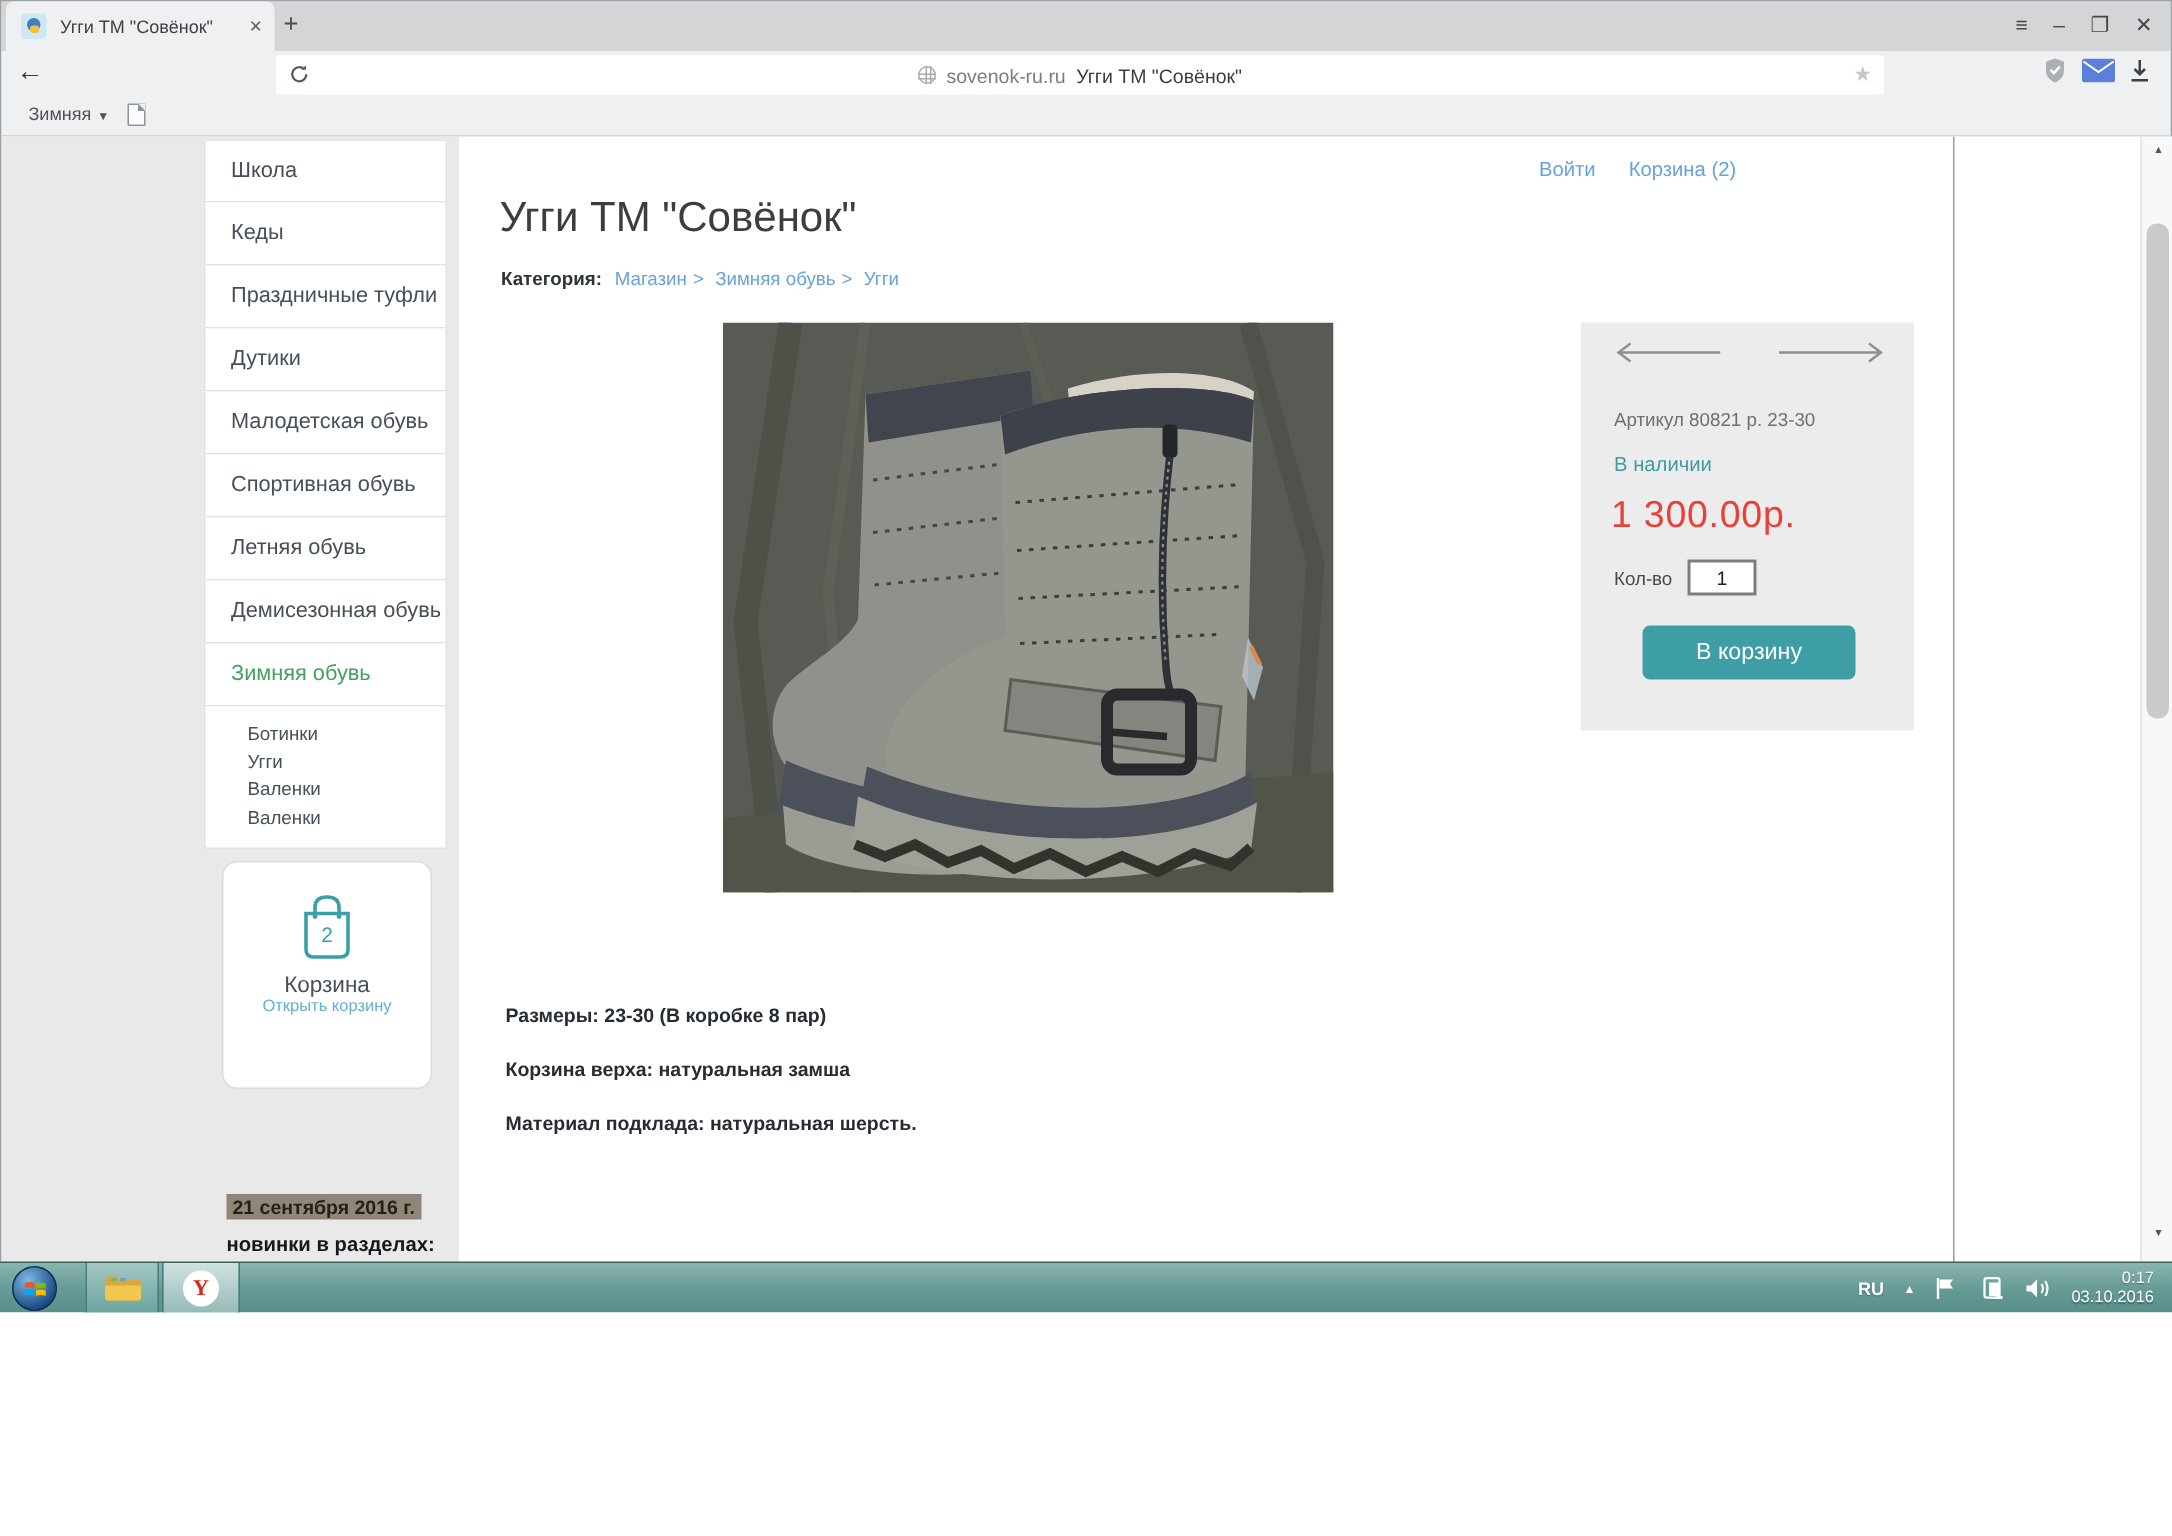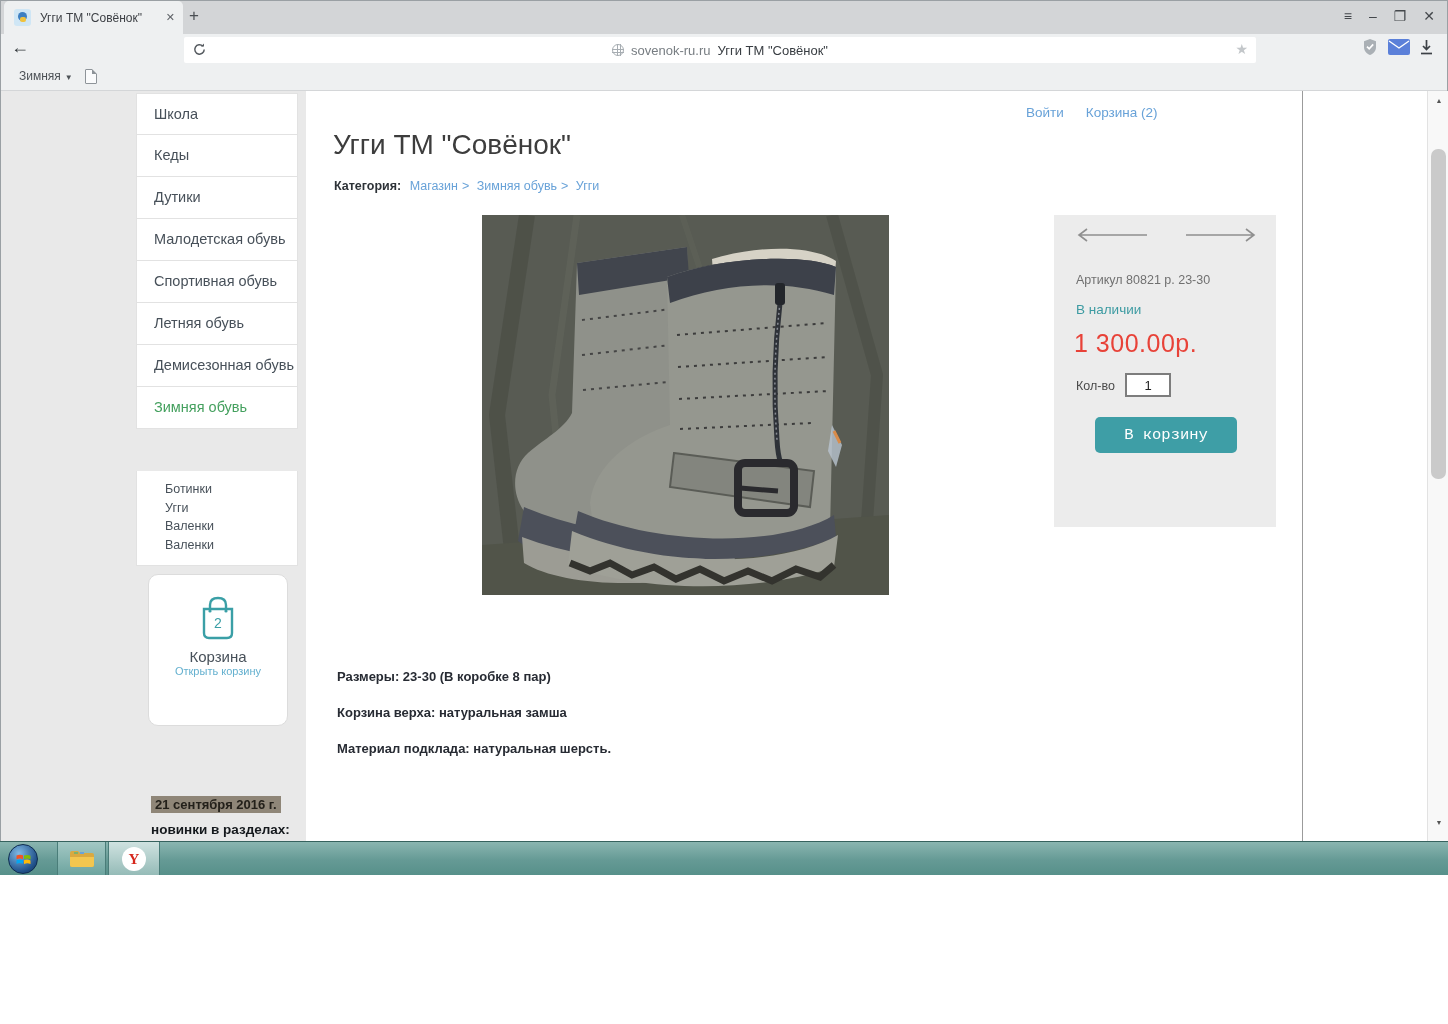--- a/index.html
+++ b/index.html
@@ -65,30 +65,30 @@
   
   .header-links { position:absolute; left:1025px; top:14px; display:flex; gap:22px; font-size:13.5px; color:#68a2d8; }
   .page-title { position:absolute; left:332px; top:38px; font-size:28px; color:#3d3d3d; font-weight:normal; }
   .breadcrumb { position:absolute; left:333px; top:88px; font-size:12.5px; }
   .breadcrumb .bc-label { font-weight:bold; color:#2e3338; margin-right:5px; }
   .breadcrumb a { color:#68a2d8; text-decoration:none; }
   .bc-sep { color:#68a2d8; margin:0 4px; }
 
   .photo { position:absolute; left:481px; top:124px; width:407px; height:380px; }
 
-  .buy-panel { position:absolute; left:1053px; top:124px; width:222px; height:312px; background:#ececec; }
+  .buy-panel { position:absolute; left:1053px; top:124px; width:222px; height:272px; background:#ececec; }
   .arrows { position:absolute; left:0; top:13px; width:100%; }
   .arrow-left { position:absolute; left:23px; top:0; }
   .arrow-right { position:absolute; right:20px; top:0; }
   .sku { position:absolute; left:22px; top:58px; font-size:12.5px; color:#707070; }
   .avail { position:absolute; left:22px; top:87px; font-size:13.5px; color:#3d9ba2; }
   .price { position:absolute; left:20px; top:114px; font-size:25px; color:#e84238; letter-spacing:.5px; }
   .qty-label { position:absolute; left:22px; top:164px; font-size:12.5px; color:#4a4a4a; }
   .qty-input { position:absolute; left:71px; top:158px; width:46px; height:24px; border:2px solid #7d7d7d; text-align:center; font-size:13px; font-family:"Liberation Sans", sans-serif; color:#222; }
-  .add-btn { position:absolute; left:41px; top:202px; width:142px; height:36px; background:#3e9ea6; border:none; border-radius:5px; color:#fff; font-size:15.5px; font-family:Liberation Mono, monospace; }
+  .add-btn { position:absolute; left:41px; top:202px; width:142px; height:36px; background:#3e9ea6; border:none; border-radius:5px; color:#fff; font-size:15.5px; font-family:Liberation Sans, sans-serif; }
 
   .detail-line { position:absolute; left:336px; font-weight:bold; font-size:13px; color:#272b33; }
   .d0 { top:578px; } .d1 { top:614px; } .d2 { top:650px; }
 
   
   .taskbar { position:absolute; left:0; top:841px; width:1448px; height:34px; background:linear-gradient(#8ab5b0, #659a95 55%, #57908a); border-top:1px solid #36625e; }
   .start-btn { position:absolute; left:8px; top:2px; width:30px; height:30px; border-radius:50%; background:radial-gradient(circle at 35% 30%, #7fb9e6, #1f4f88 70%, #123158); border:1px solid #0e2c50; }
   .flag { position:absolute; left:7px; top:7px; width:15px; height:15px; }
   .task-btn { position:absolute; top:0; height:34px; border-left:1px solid #4a7d79; border-right:1px solid #4a7d79; display:flex; align-items:center; justify-content:center; }
   .explorer-btn { left:57px; width:49px; background:linear-gradient(#a3c8c4, #6ba39e); }
@@ -157,20 +157,21 @@
       <span class="doc-ic"></span>
     </div>
 
     <div class="viewport">
       <div class="content-bg"></div>
       <div class="right-strip"></div>
 
       <ul class="side-menu">
         <li>Школа</li>
         <li>Кеды</li>
+        <li>Праздничные туфли</li>
         <li>Дутики</li>
         <li>Малодетская обувь</li>
         <li>Спортивная обувь</li>
         <li>Летняя обувь</li>
         <li>Демисезонная обувь</li>
         <li class="active">Зимняя обувь</li>
       </ul>
       <div class="side-sub">
         <div>Ботинки</div>
         <div>Угги</div>
@@ -286,15 +287,36 @@
       <svg width="26" height="20" viewBox="0 0 26 20">
         <path d="M1 4 Q1 2 3 2 L9 2 L11 4 L23 4 Q25 4 25 6 L25 16 Q25 18 23 18 L3 18 Q1 18 1 16 Z" fill="#d9a940"></path>
         <path d="M1 8 L25 8 L25 16 Q25 18 23 18 L3 18 Q1 18 1 16 Z" fill="#f3c64f"></path>
         <rect x="5" y="3" width="4" height="2" fill="#7fb069"></rect>
           <rect x="11" y="3" width="4" height="2" fill="#6aa2d8"></rect>
       </svg>
     </div>
     <div class="task-btn yandex-btn">
       <span class="ya-circle">Y</span>
     </div>
+    <div class="tray">
+      <span class="tray-lang">RU</span>
+      <span class="tray-expand">▲</span>
+      <svg width="17" height="16" viewBox="0 0 17 16">
+          <path d="M2 1 L2 15" stroke="#fff" stroke-width="1.6"></path>
+          <path d="M3 2 L12 2 L10 5 L12 8 L3 8 Z" fill="#fff"></path>
+        </svg>
+      <svg width="17" height="16" viewBox="0 0 17 16">
+          <rect x="3" y="1" width="10" height="13" rx="1.5" fill="none" stroke="#fff" stroke-width="1.5"></rect>
+          <rect x="6" y="4" width="7" height="9" fill="#fff"></rect>
+          <path d="M11 14 L15 14" stroke="#fff" stroke-width="2"></path>
+        </svg>
+      <svg width="18" height="16" viewBox="0 0 18 16">
+          <path d="M1 6 L4 6 L8 2 L8 14 L4 10 L1 10 Z" fill="#fff"></path>
+          <path d="M11 5 Q13 8 11 11 M13.5 3 Q16.5 8 13.5 13" stroke="#fff" stroke-width="1.4" fill="none"></path>
+        </svg>
+      <div class="tray-clock">
+        <div>0:17</div>
+        <div>03.10.2016</div>
+      </div>
+    </div>
   </div>
   <div class="below-bar"></div>
 </div>
 
 </body></html>

